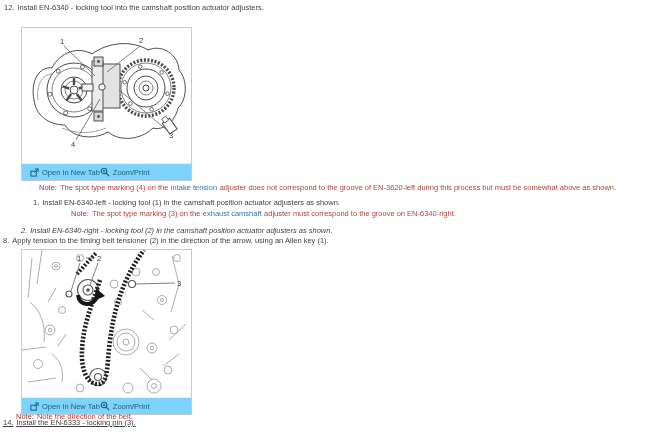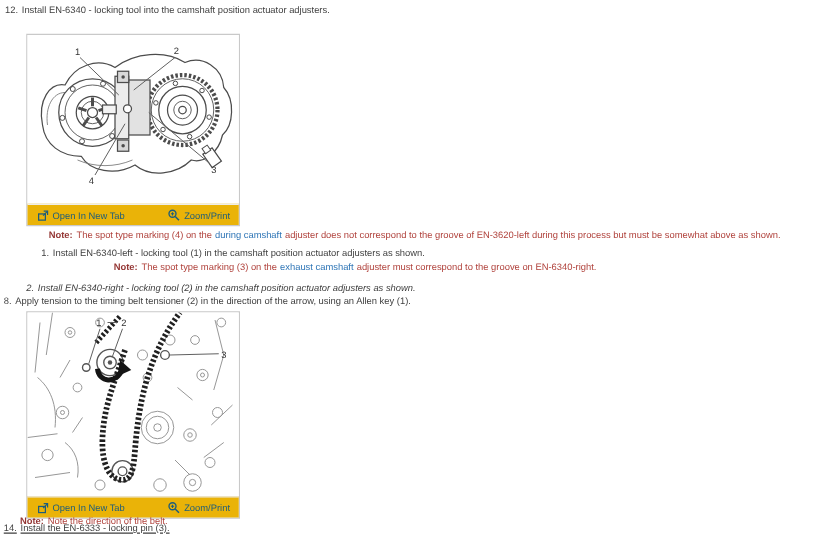--- a/index.html
+++ b/index.html
@@ -4,31 +4,31 @@
 <style>
   html,body{margin:0;padding:0;}
   body{
     width:650px;height:438px;position:relative;overflow:hidden;
     background:#ffffff;
     font-family:"Liberation Sans", sans-serif;
     font-size:7.5px;color:#3f3f3f;
   }
   .line{position:absolute;white-space:nowrap;}
   .num{margin-right:3px;}
-  .note-label{color:#943634;font-weight:bold;margin-right:3px;}
+  .note-label{color:#943634;font-weight:normal;margin-right:3px;}
   .note-text{color:#b0423c;}
   .doc-link{color:#2e75b6;margin:0 2.5px;cursor:pointer;}
   .figure{
     position:absolute;left:21px;width:169px;
     border:1px solid #c9c9c9;background:#fff;box-sizing:content-box;
   }
   .fig-body{display:block;background:#fff;}
   .fig-footer{
-    height:16px;border-top:1px solid #ededed;background:#eab308;
-    display:flex;align-items:center;justify-content:space-between;
+    height:16px;border-top:1px solid #ededed;background:#7dd3fc;
+    display:flex;align-items:center;
     padding:0 7px 0 8px;
   }
   .ui-link{
     color:#1d5d7b;display:flex;align-items:center;gap:3px;cursor:pointer;
   }
   .ui-link svg{display:block;}
   svg text{font-family:"Liberation Sans", sans-serif;}
 </style>
 </head>
 <body>
@@ -122,28 +122,28 @@
         <line x1="6.2" y1="6.2" x2="9.2" y2="9.2" stroke="#1d5d7b" stroke-width="1.2"></line>
         <line x1="2.7" y1="4" x2="5.3" y2="4" stroke="#1d5d7b" stroke-width="0.9"></line>
         <line x1="4" y1="2.7" x2="4" y2="5.3" stroke="#1d5d7b" stroke-width="0.9"></line>
       </svg>
       <span>Zoom/Print</span>
     </span>
   </div>
 </div>
 
 <div class="line" style="left:39px;top:183px;">
-  <span class="note-label">Note:</span><span class="note-text">The spot type marking (4) on the</span><span class="doc-link">during camshaft</span><span class="note-text">adjuster does not correspond to the groove of EN-3620-left during this process but must be somewhat above as shown.</span>
+  <span class="note-label">Note:</span><span class="note-text">The spot type marking (4) on the</span><span class="doc-link">intake tension</span><span class="note-text">adjuster does not correspond to the groove of EN-3620-left during this process but must be somewhat above as shown.</span>
 </div>
 
 <div class="line" style="left:33px;top:198px;">
   <span class="num">1.</span><span>Install EN-6340-left - locking tool (1) in the camshaft position actuator adjusters as shown.</span>
 </div>
 
-<div class="line" style="left:54px;top:209px;padding-left:37px;">
+<div class="line" style="left:34px;top:209px;padding-left:37px;">
   <span class="note-label">Note:</span><span class="note-text">The spot type marking (3) on the</span><span class="doc-link">exhaust camshaft</span><span class="note-text">adjuster must correspond to the groove on EN-6340-right.</span>
 </div>
 
 <div class="line" style="left:21px;top:226px;font-style:italic;">
   <span class="num">2.</span><span>Install EN-6340-right - locking tool (2) in the camshaft position actuator adjusters as shown.</span>
 </div>
 
 <div class="line" style="left:3px;top:236px;">
   <span class="num">8.</span><span>Apply tension to the timing belt tensioner (2) in the direction of the arrow, using an Allen key (1).</span>
 </div>

